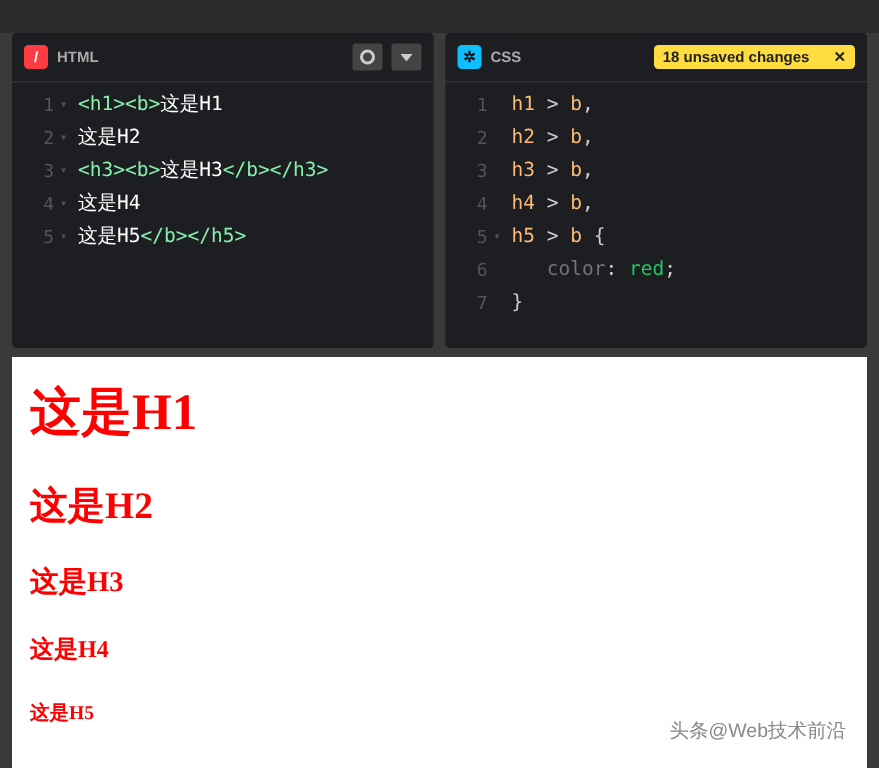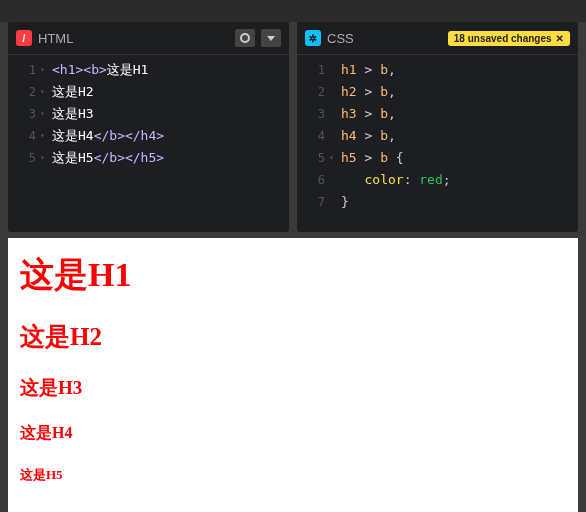--- a/index.html
+++ b/index.html
@@ -4,37 +4,37 @@
 <style>
 html,body{margin:0;padding:0;font-family:-apple-system,BlinkMacSystemFont,"Segoe UI",Arial,sans-serif;background:#f5f5f5}
 .app{width:586px;height:512px;position:relative;background:#3a3a3a;overflow:hidden}
 .top-dark{height:22px;background:#2a2a2a}
 .panels{display:flex;gap:8px;padding:0 8px;height:210px;background:#3a3a3a}
 .panel{flex:1;background:#1d1e22;border-radius:3px;overflow:hidden;display:flex;flex-direction:column}
 .panel-header{height:32px;display:flex;align-items:center;padding:0 8px;background:#1d1e22;border-bottom:1px solid #333;gap:6px}
 .panel-icon{width:16px;height:16px;border-radius:3px;display:flex;align-items:center;justify-content:center;font-size:10px;font-weight:bold;color:#fff}
 .icon-html{background:#ff3c41}
 .icon-css{background:#0ebeff;color:#111}
-.panel-title{color:#aaa;font-size:13px;font-weight:400;flex:1}
+.panel-title{color:#aaa;font-size:10px;font-weight:700;flex:1}
 .hdr-btn{width:20px;height:18px;background:#444;border-radius:2px;display:flex;align-items:center;justify-content:center;cursor:pointer}
 .gear{width:10px;height:10px;position:relative}
 .gear::before{content:"";position:absolute;inset:0;border:2px solid #ccc;border-radius:50%}
 .chev{width:0;height:0;border-left:4px solid transparent;border-right:4px solid transparent;border-top:5px solid #ccc}
-.badge{background:#ffdd40;color:#222;font-size:10px;font-weight:600;padding:2px 6px;border-radius:3px;display:flex;align-items:center;gap:4px}
+.badge{background:#ffdd40;color:#222;font-size:10px;font-weight:600;padding:2px 6px;border-radius:3px;display:flex;align-items:center;gap:16px}
 .badge-x{cursor:pointer;font-weight:bold}
 .code{flex:1;font-family:Menlo,Consolas,monospace;font-size:13px;line-height:22px;padding:4px 0;overflow:hidden}
 .line{display:flex;align-items:center}
 .ln{width:28px;text-align:right;color:#555;padding-right:4px;flex-shrink:0;font-size:12px}
 .fold{width:12px;color:#555;font-size:8px;flex-shrink:0}
 .tok{white-space:pre}
-.t-tag{color:#c4b5fd}
+.t-tag{color:#86efac}
 .t-txt{color:#fff}
 .t-sel{color:#fdba74}
 .t-op{color:#ccc}
-.t-prop{color:#fde047}
+.t-prop{color:#737373}
 .t-val{color:#22c55e}
 .preview{position:absolute;top:238px;left:8px;right:8px;bottom:0;background:#fff;padding:14px 12px}
 .preview h1,.preview h2,.preview h3,.preview h4,.preview h5{color:red;margin:0 0 22px 0;font-weight:700;font-family:"Times New Roman",serif}
 .preview h1{font-size:34px}
 .preview h2{font-size:25px}
 .preview h3{font-size:19px}
 .preview h4{font-size:16px}
 .preview h5{font-size:13px}
 .watermark{position:absolute;right:14px;bottom:16px;color:#888;font-size:13px}
 </style>
@@ -64,27 +64,28 @@
             <span class="tok t-txt">这是H1</span>
           </div>
           <div class="line">
             <span class="ln">2</span>
             <span class="fold">▾</span>
             <span class="tok t-txt">这是H2</span>
           </div>
           <div class="line">
             <span class="ln">3</span>
             <span class="fold">▾</span>
+            <span class="tok t-tag">&lt;h3&gt;&lt;b&gt;</span>
             <span class="tok t-txt">这是H3</span>
+            <span class="tok t-tag">&lt;/b&gt;&lt;/h3&gt;</span>
           </div>
           <div class="line">
             <span class="ln">4</span>
             <span class="fold">▾</span>
             <span class="tok t-txt">这是H4</span>
-            <span class="tok t-tag">&lt;/b&gt;&lt;/h4&gt;</span>
           </div>
           <div class="line">
             <span class="ln">5</span>
             <span class="fold">▾</span>
             <span class="tok t-txt">这是H5</span>
             <span class="tok t-tag">&lt;/b&gt;&lt;/h5&gt;</span>
           </div>
         </div>
     </div>
 
@@ -156,14 +157,15 @@
     </div>
 
   </div>
 
   <div class="preview">
     <h1>这是H1</h1>
     <h2>这是H2</h2>
     <h3>这是H3</h3>
     <h4>这是H4</h4>
     <h5>这是H5</h5>
+    <div class="watermark">头条@Web技术前沿</div>
   </div>
 </div>
 
 </body></html>

